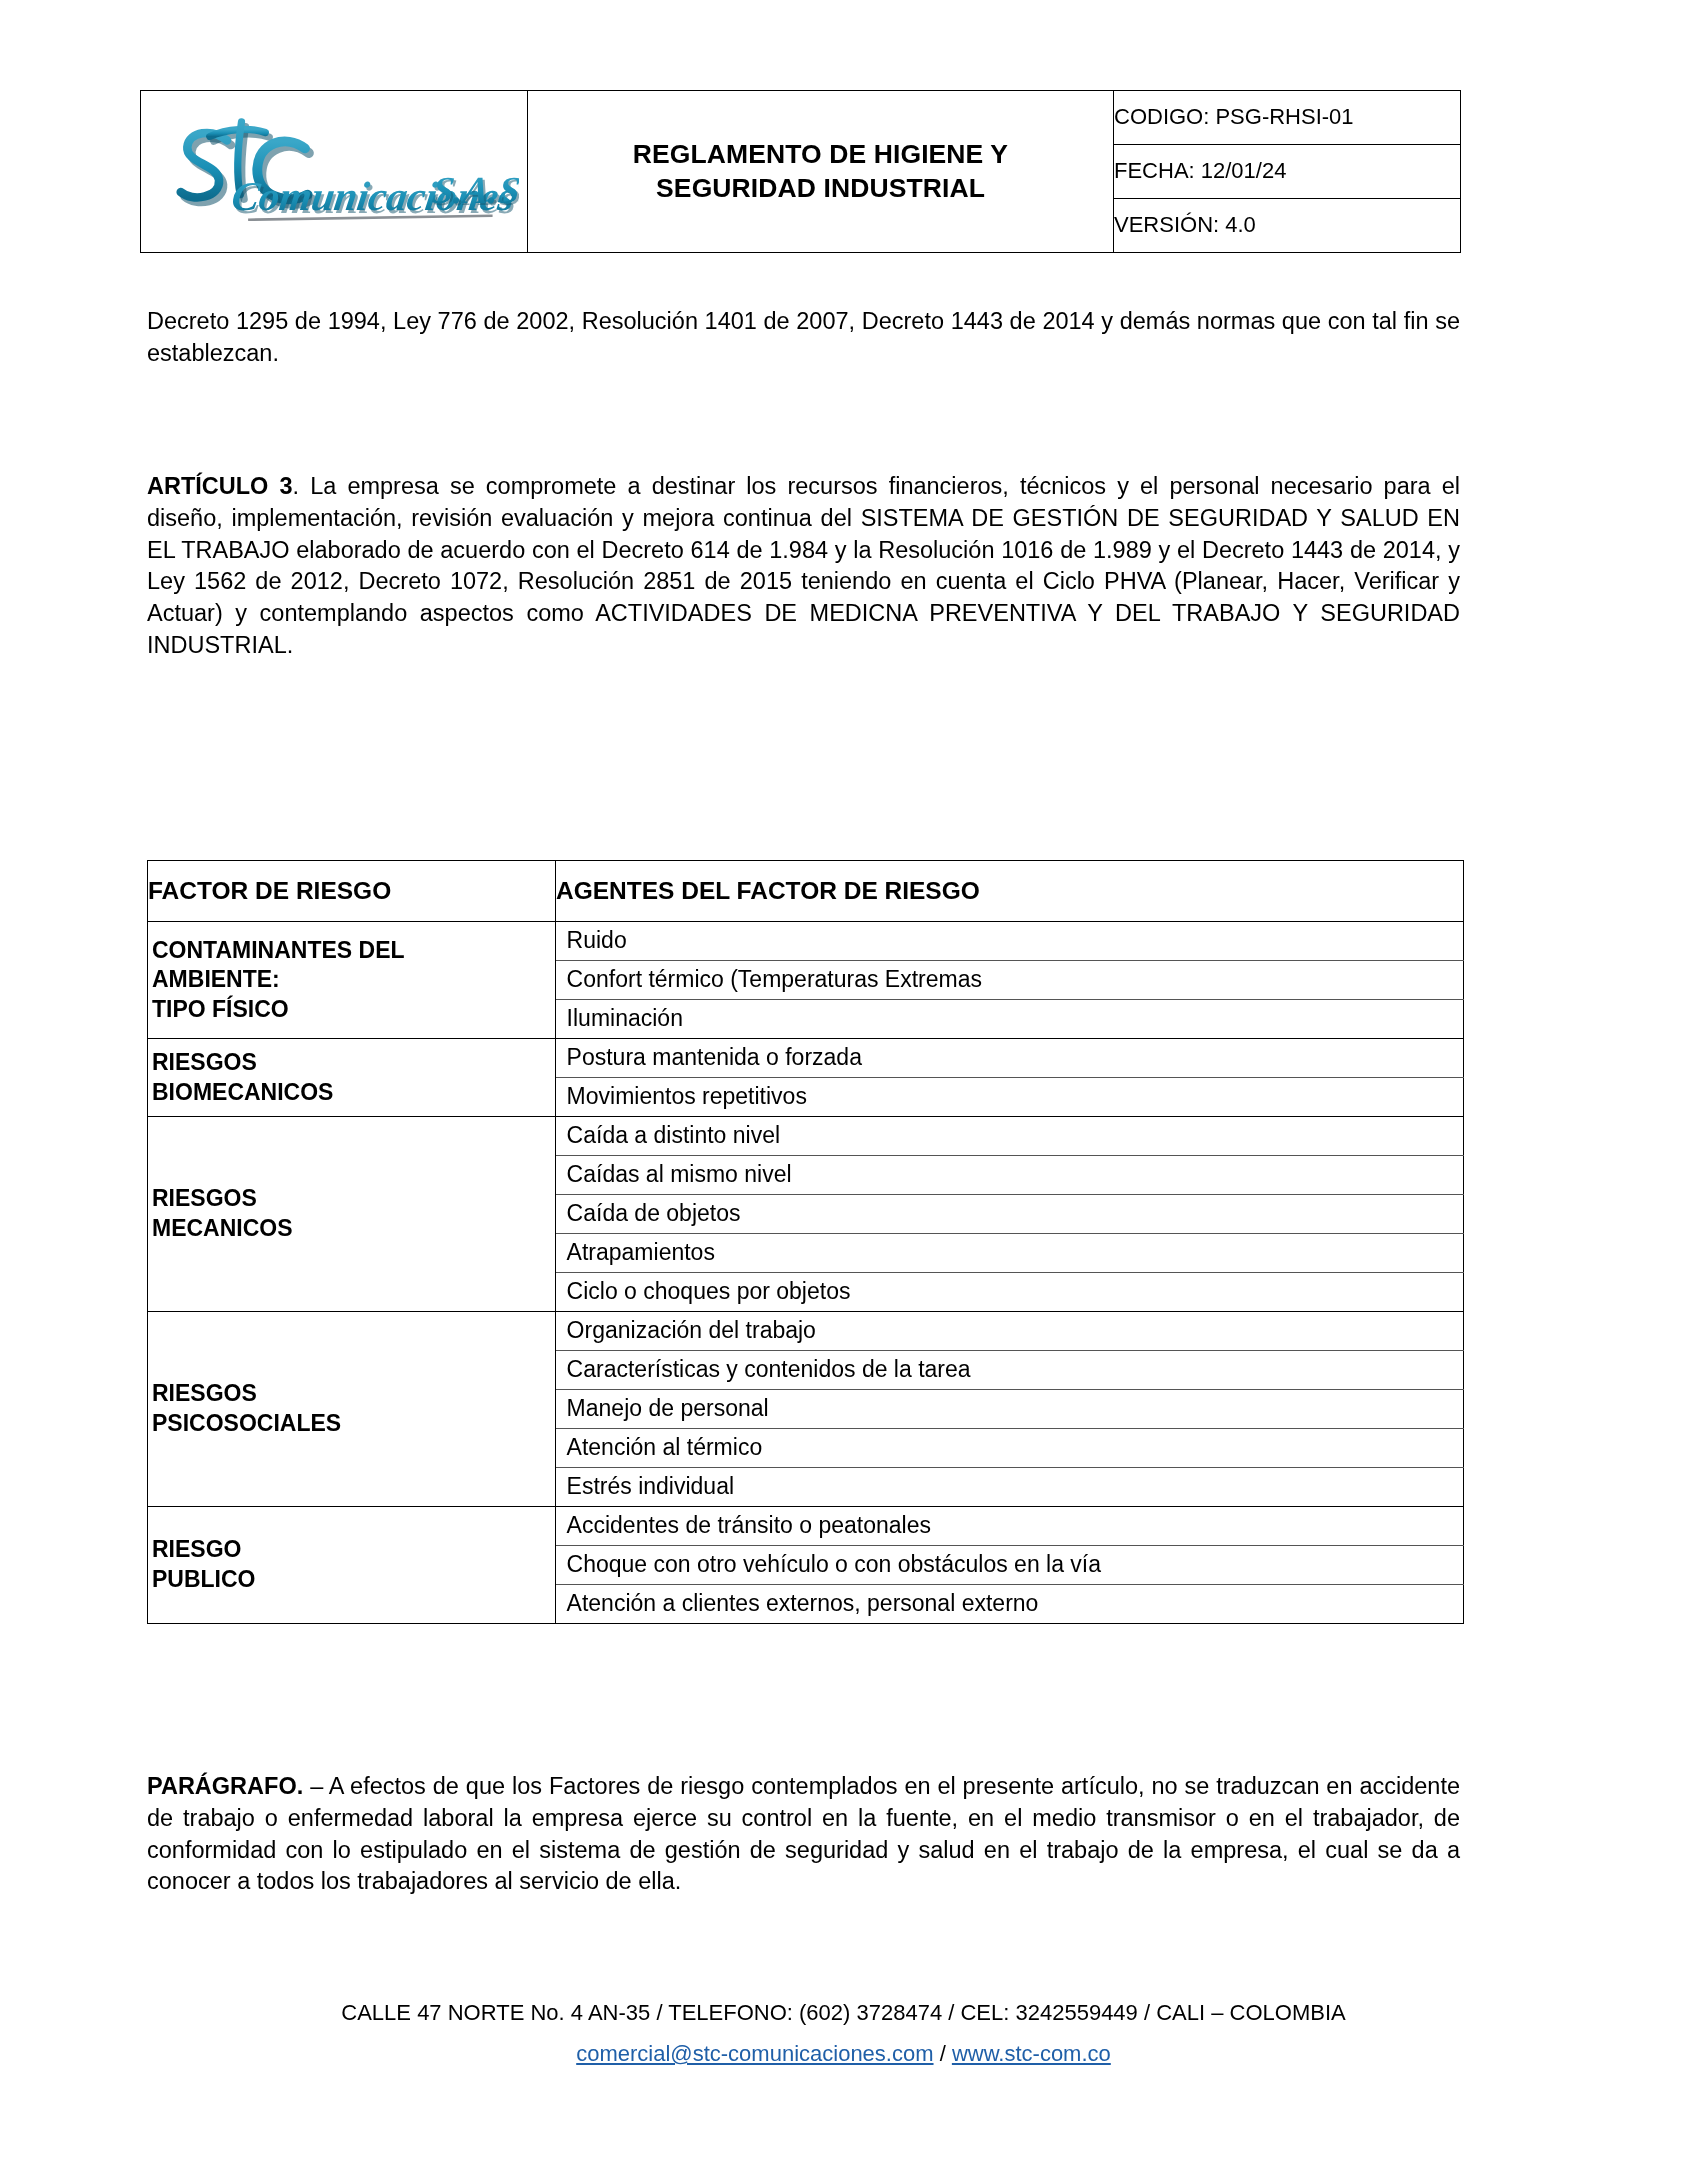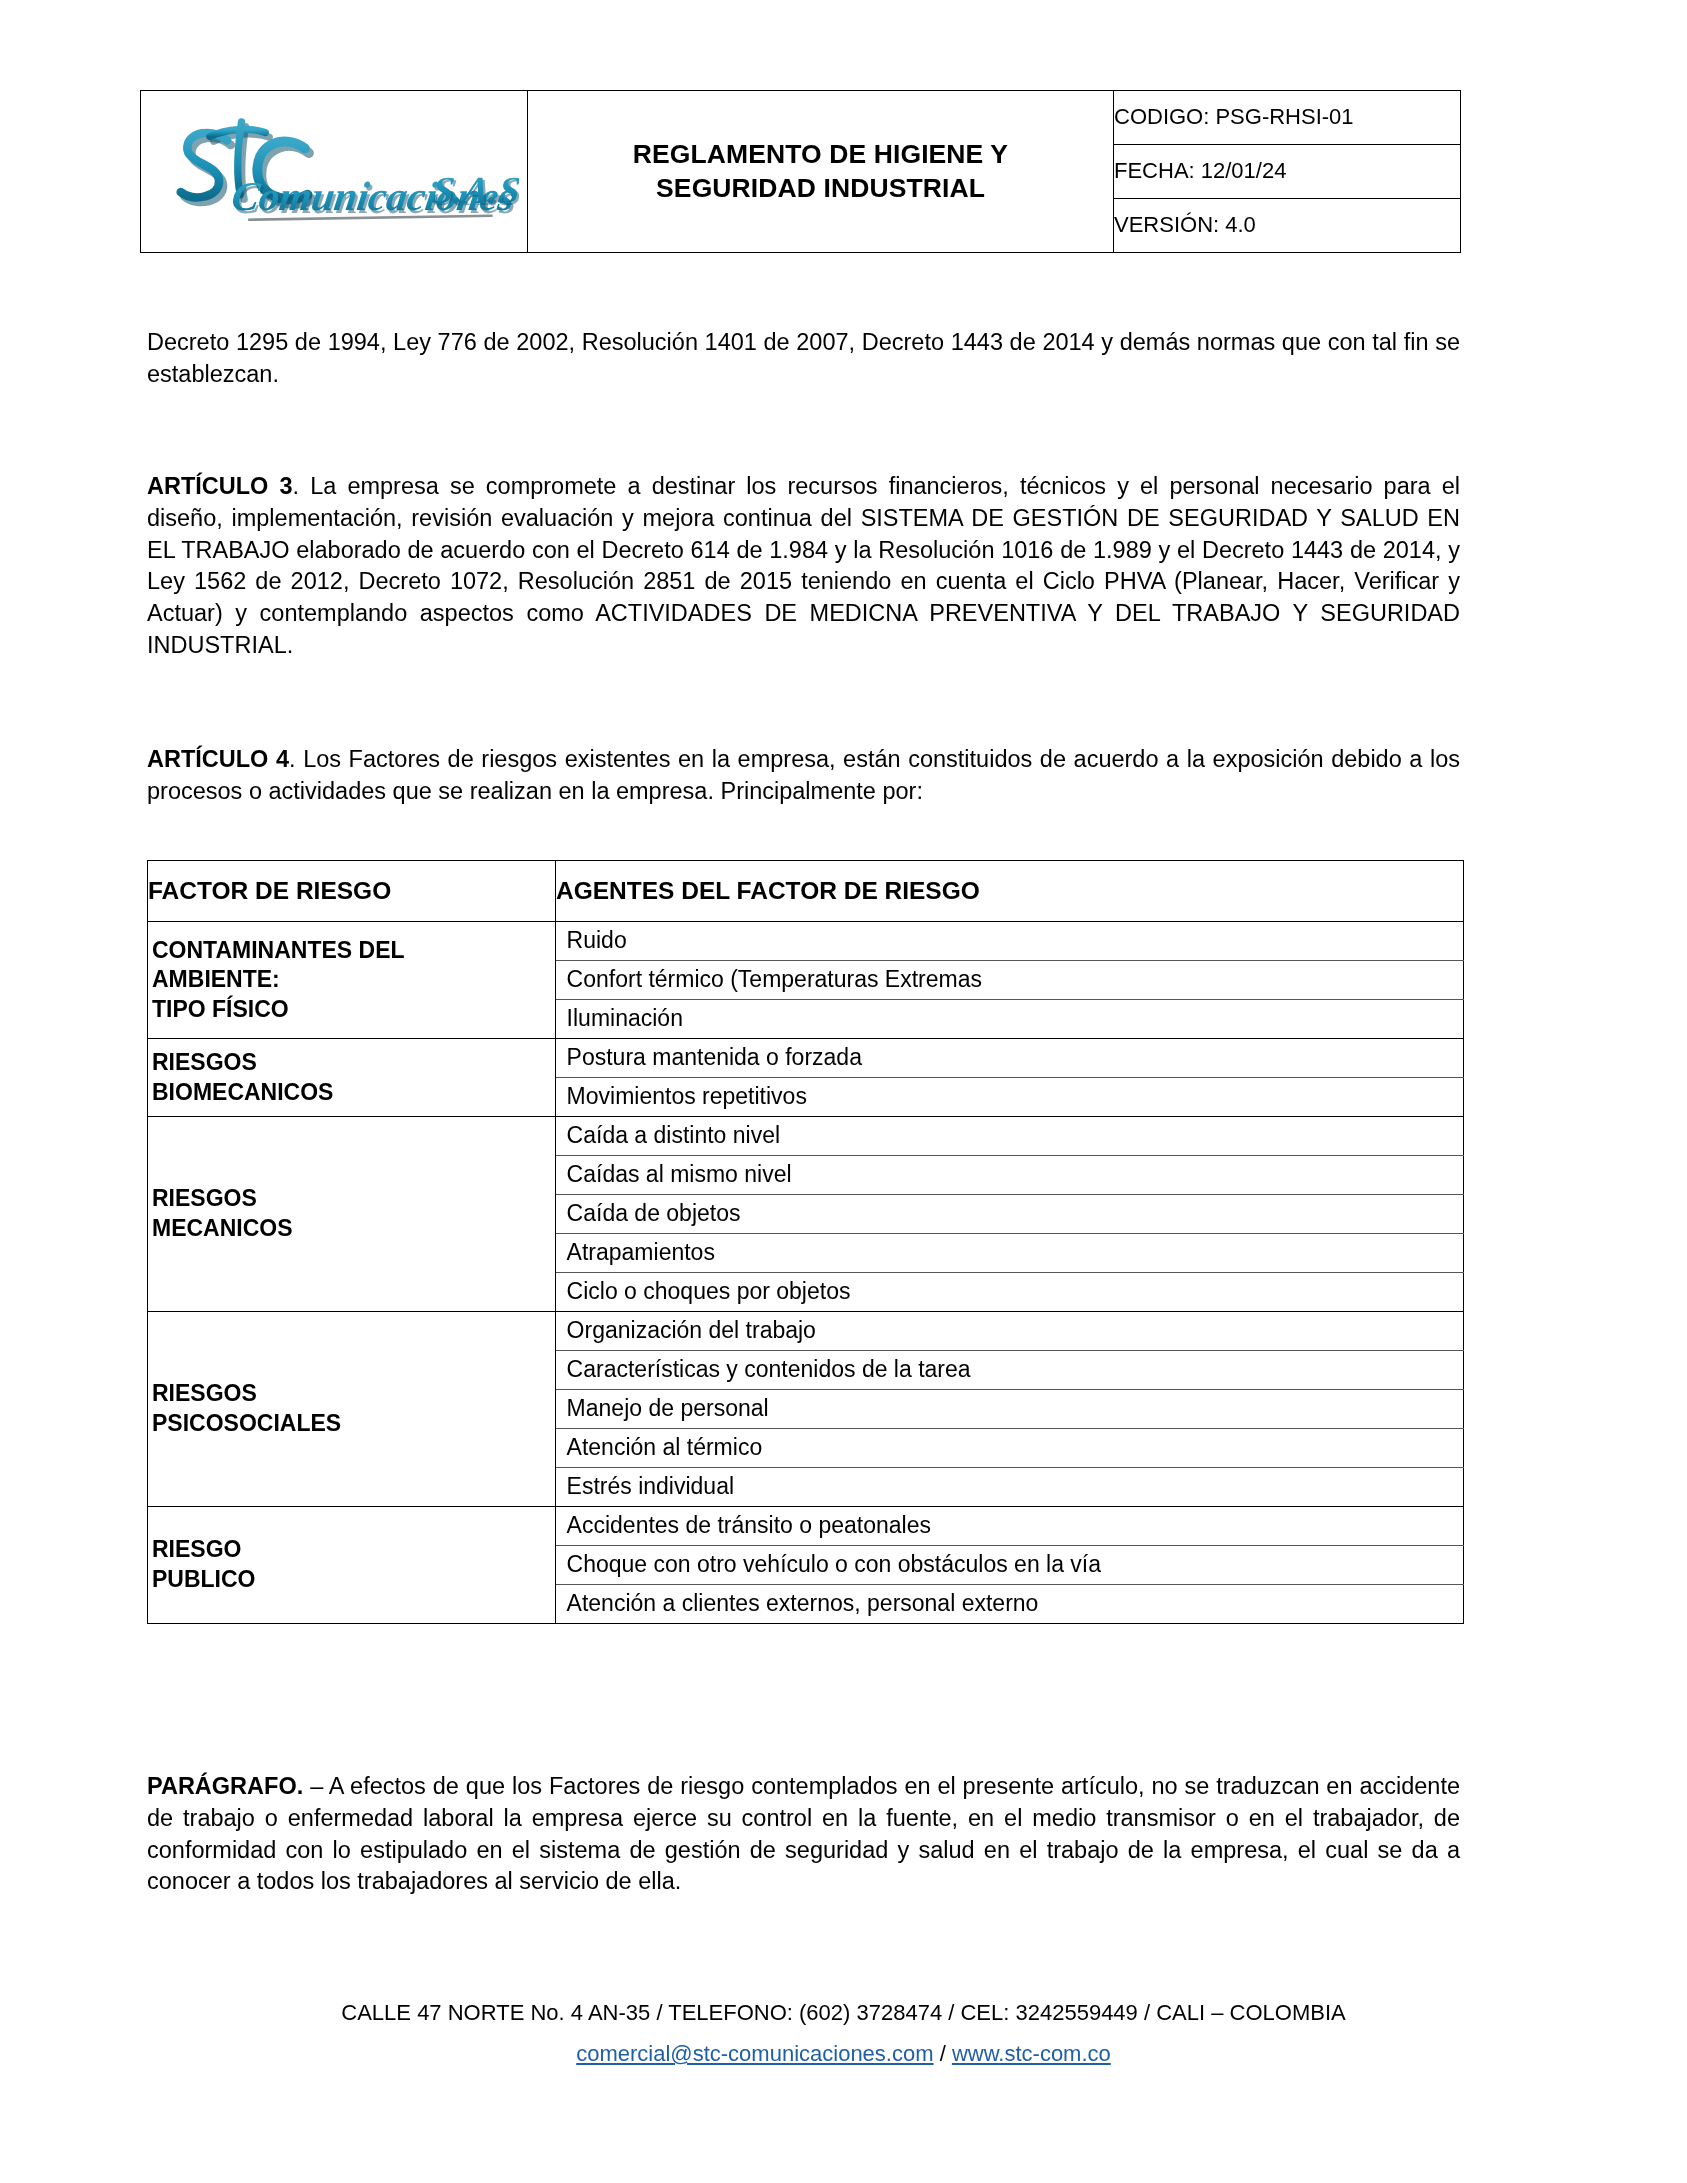--- a/index.html
+++ b/index.html
@@ -63,21 +63,21 @@
   .body-block { position: absolute; left: 147px; width: 1313px; }
   p.para {
     margin: 0;
     font-size: 23.5px;
     line-height: 1.355;
     text-align: justify;
     text-justify: inter-word;
   }
   p.para b { font-weight: bold; }
 
-  #p-intro    { top: 306px; margin-top: 21px; }
+  #p-intro    { top: 306px; }
   #p-art3     { top: 471px; }
   #p-art4     { top: 744px; }
   #p-paragrafo{ top: 1771px; }
 
   
   .risk-table {
     position: absolute;
     left: 147px;
     top: 860px;
     width: 1317px;
@@ -215,23 +215,20 @@
     </table>
 
   <div class="body-block" id="p-intro">
     <p class="para">Decreto 1295 de 1994, Ley 776 de 2002, Resolución 1401 de 2007, Decreto 1443 de 2014 y demás normas que con tal fin se establezcan.</p>
   </div>
 
   <div class="body-block" id="p-art3">
     <p class="para"><b>ARTÍCULO 3</b><span>.  La empresa se compromete a destinar los recursos financieros, técnicos y el personal necesario para el diseño, implementación, revisión evaluación y mejora continua del SISTEMA DE GESTIÓN DE SEGURIDAD Y SALUD EN EL TRABAJO elaborado de acuerdo con el Decreto 614 de 1.984 y la Resolución 1016 de 1.989 y el Decreto 1443 de 2014, y Ley 1562 de 2012, Decreto 1072, Resolución 2851 de 2015 teniendo en cuenta el Ciclo PHVA (Planear, Hacer, Verificar y Actuar) y contemplando aspectos como ACTIVIDADES DE MEDICNA PREVENTIVA Y DEL TRABAJO Y SEGURIDAD INDUSTRIAL.</span></p>
   </div>
 
-  <div class="body-block" id="p-art4">
-    <p class="para"><b>ARTÍCULO 4</b><span>.  Los Factores de riesgos existentes en la empresa, están constituidos de acuerdo a la exposición debido a los procesos o actividades que se realizan en la empresa. Principalmente por:</span></p>
-  </div>
 
   <table class="risk-table">
     <colgroup>
       <col class="col-factor">
       <col class="col-agent">
     </colgroup>
     <thead>
       <tr>
         <th>FACTOR DE RIESGO</th>
         <th>AGENTES DEL FACTOR DE RIESGO</th>

